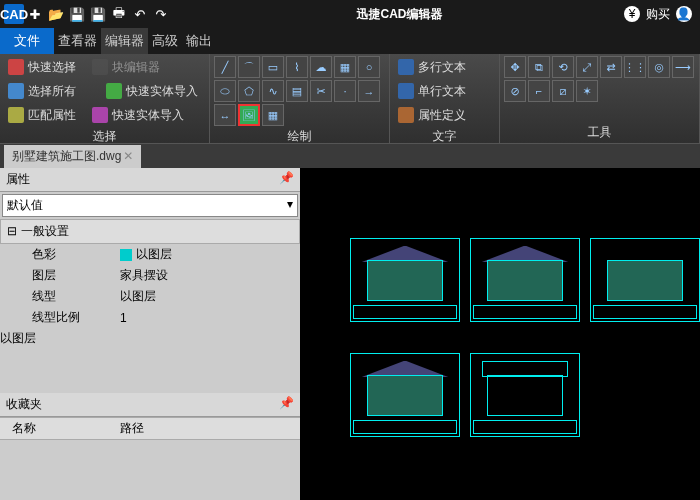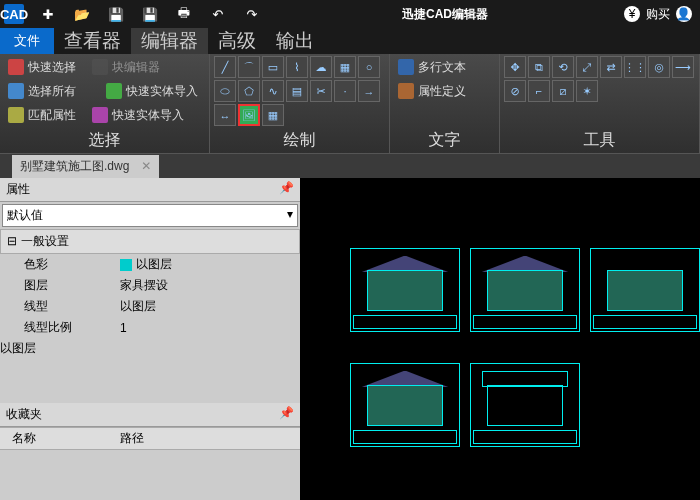--- a/index.html
+++ b/index.html
@@ -1,43 +1,43 @@
 <!DOCTYPE html>
 <html><head>
 <meta charset="utf-8">
 <style>
 *{box-sizing:border-box;margin:0;padding:0;font-family:"Microsoft YaHei",sans-serif;font-size:12px}
 body{background:#000;width:700px;height:500px;overflow:hidden}
 .titlebar{height:28px;background:#1a1a1a;display:flex;align-items:center;color:#fff}
-.titlebar .qat{display:flex;gap:14px;padding:0 4px}
+.titlebar .qat{display:flex;gap:1px;padding:0 4px}
 .titlebar .qat .ico{width:20px;height:20px;display:flex;align-items:center;justify-content:center;color:#fff;font-size:13px}
 .titlebar .ttl{flex:1;text-align:center;font-size:12px;font-weight:bold}
 .titlebar .right{display:flex;align-items:center;gap:6px;padding-right:8px;font-size:12px}
 .menubar{height:26px;background:#1a1a1a;display:flex;align-items:stretch}
 .menubar .filebtn{background:#0a6acb;color:#fff;padding:0 14px;display:flex;align-items:center;font-size:13px}
-.menubar .tab{color:#ccc;padding:0 10px;display:flex;align-items:center;font-size:19px;background:#1a1a1a}
+.menubar .tab{color:#ccc;padding:0 4px;display:flex;align-items:center;font-size:13px;background:#1a1a1a}
 .menubar .tab.active{background:#3a3a3a}
-.ribbon{height:100px;background:linear-gradient(#4a4a4a,#2f2f2f);display:flex;border-bottom:1px solid #555}
+.ribbon{height:90px;background:linear-gradient(#4a4a4a,#2f2f2f);display:flex;border-bottom:1px solid #555}
 .panel{border-right:1px solid #555;display:flex;flex-direction:column;padding:2px 4px 0}
 .panel .body{flex:1;display:flex;flex-wrap:wrap;align-content:flex-start;gap:2px}
-.panel .lbl{text-align:center;color:#ddd;font-size:16px;padding:2px 0}
+.panel .lbl{text-align:center;color:#ddd;font-size:12px;padding:2px 0}
 .rbtn{display:flex;align-items:center;gap:4px;color:#ddd;padding:2px 4px;height:22px}
 .rbtn .ic{width:16px;height:16px;background:#555;border-radius:2px}
 .ic-sm{width:22px;height:22px;background:#444;border:1px solid #666;display:flex;align-items:center;justify-content:center;color:#9cf;font-size:11px}
 .ic-sm.hl{border:2px solid #e33;background:#3a5}
 .doctab{height:24px;background:#3a3a3a;display:flex;align-items:center}
-.doctab .tab{background:#ccc;color:#333;padding:3px 8px;margin-left:12px;display:flex;align-items:center;gap:12px;font-size:12px}
+.doctab .tab{background:#ccc;color:#333;padding:3px 8px;margin-left:4px;display:flex;align-items:center;gap:2px;font-size:12px}
 .doctab .x{color:#888}
 .workspace{display:flex;height:332px}
 .proppanel{width:300px;background:#ccc;display:flex;flex-direction:column}
 .proppanel .hdr{background:#d8d8d8;padding:3px 6px;border-bottom:1px solid #999;display:flex;justify-content:space-between;font-size:12px}
 .proppanel .combo{margin:2px;background:#fff;border:1px solid #888;padding:2px 4px;display:flex;justify-content:space-between;font-size:12px}
 .proppanel .section{background:#ddd;padding:3px 6px;border:1px solid #aaa;font-size:12px}
 .proppanel .row{display:flex;padding:2px 0;font-size:12px}
-.proppanel .row .k{width:120px;padding-left:24px}
+.proppanel .row .k{width:120px;padding-left:32px}
 .proppanel .row .v{flex:1;display:flex;align-items:center;gap:4px}
 .sw{width:12px;height:12px;background:#0cc}
 .canvas{flex:1;background:#000;position:relative}
 .draw{position:absolute;border:1px solid #0ee}
 .frame{position:absolute;border:1px solid #0ee;bottom:2px;left:2px;right:2px;height:14px}
 .house{position:absolute;width:70%;height:50%;left:15%;top:25%;background:#265;border:1px solid #0ee}
 .roof{position:absolute;width:80%;height:20%;left:10%;top:8%;background:#447;clip-path:polygon(50% 0,100% 100%,0 100%)}
 .cadico{width:20px;height:18px;background:#0a6acb;color:#fff;font-size:9px;font-weight:bold;display:flex;align-items:center;justify-content:center;border-radius:2px}
 </style>
 </head>
@@ -128,20 +128,24 @@
     </div>
     <div class="lbl">绘制</div>
   </div>
   <div class="panel" style="width:110px">
     <div class="body" style="">
       <div class="rbtn">
           <span class="ic" style="background:#36a"></span>
           <span>多行文本</span>
         </div>
       <div class="rbtn">
+          <span class="ic" style="background:#36a"></span>
+          <span>单行文本</span>
+        </div>
+      <div class="rbtn">
           <span class="ic" style="background:#a63"></span>
           <span>属性定义</span>
         </div>
     </div>
     <div class="lbl">文字</div>
   </div>
   <div class="panel" style="flex:1">
     <div class="body">
       <div class="ic-sm">✥</div>
       <div class="ic-sm">⧉</div>

